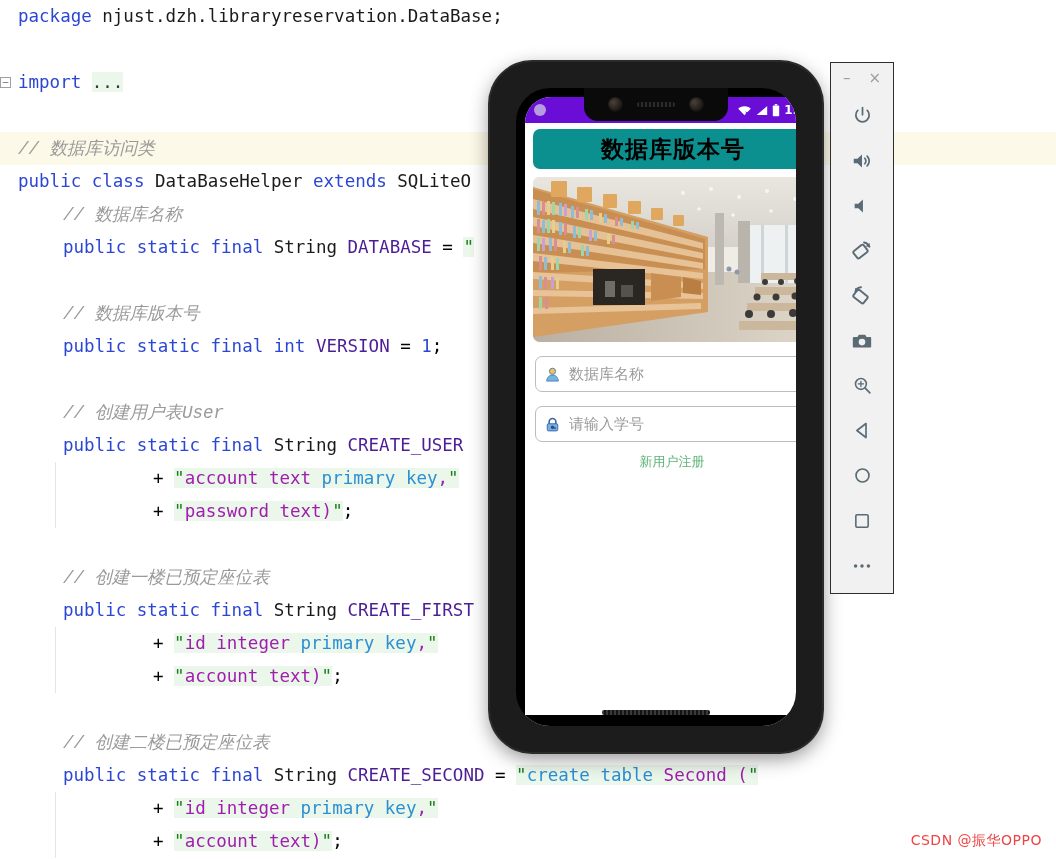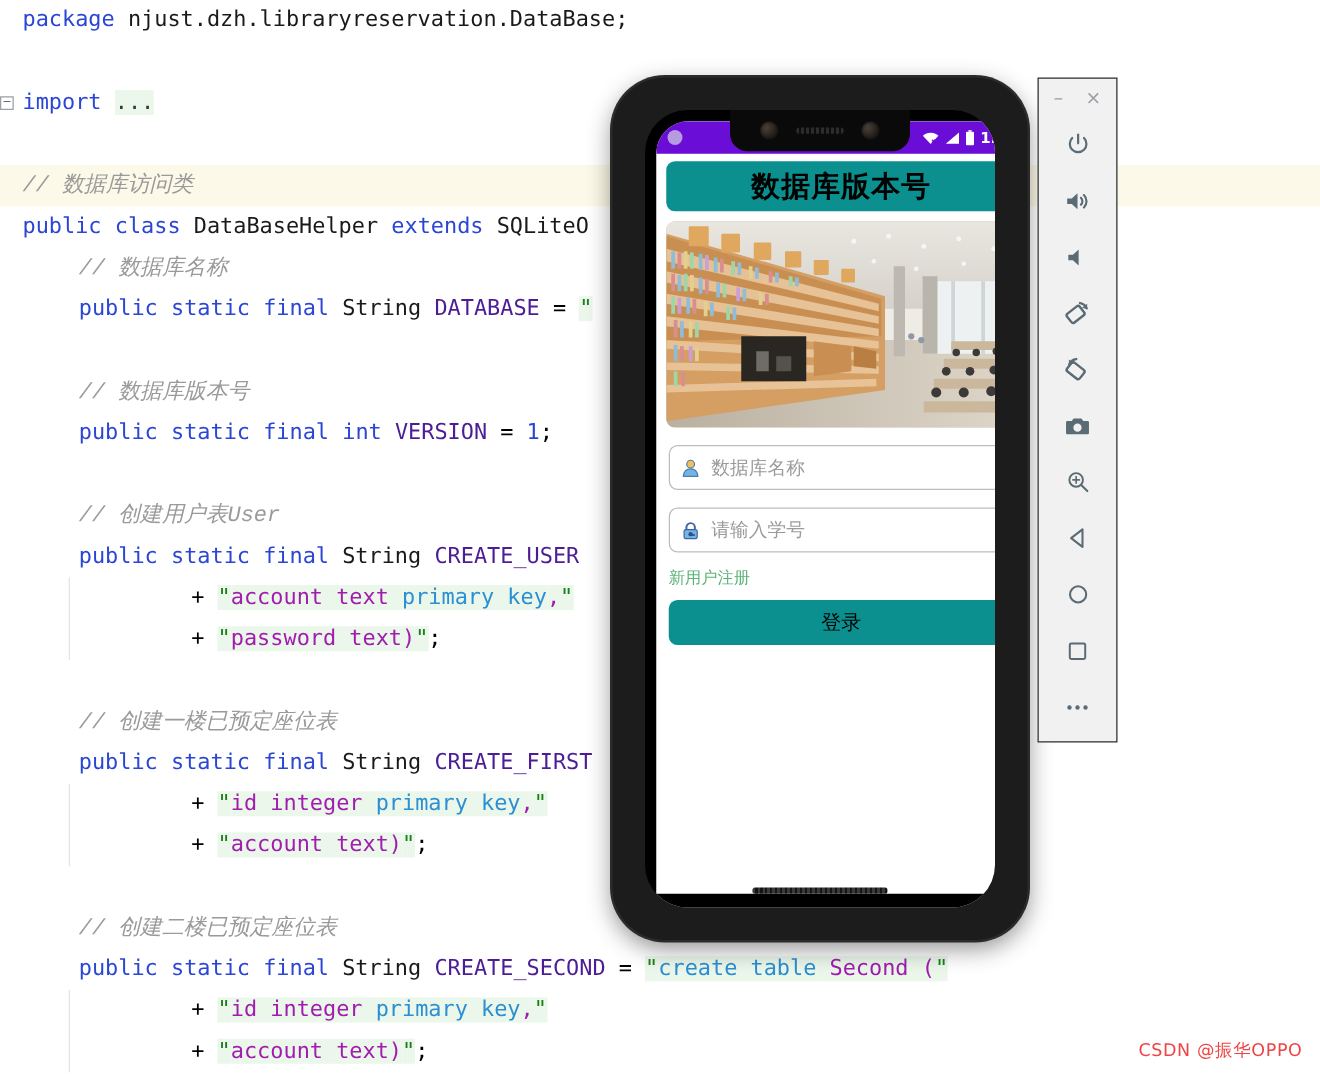--- a/index.html
+++ b/index.html
@@ -152,21 +152,21 @@
     background:#fff;
   }
   .field-row .ph {
     margin-left:9px;
     color:#9b9b9b;
     font-family:"DejaVu Sans","Liberation Sans",sans-serif;
     font-size:15px;
   }
   .reg-row {
     margin:9px 12px 0 10px;
-    text-align:left;
+    text-align:center;
   }
   .reg-row a {
     color:#5cb377;
     font-family:"DejaVu Sans","Liberation Sans",sans-serif;
     font-size:13px;
     text-decoration:none;
   }
   #login-btn {
     margin:9px 10px 0 10px;
     height:36px;
@@ -414,23 +414,20 @@
           <circle cx="8" cy="11" r="1.9" fill="#2e4f8e"></circle>
           <rect x="7.2" y="11" width="4.4" height="1.5" fill="#2e4f8e"></rect>
         </svg>
         <span class="ph">请输入学号</span>
       </div>
 
       <div class="reg-row">
         <a href="#">新用户注册</a>
       </div>
 
-      <div id="login-btn">
-        <span>登录</span>
-      </div>
 
       <div id="navbar">
         <svg width="16" height="16" viewBox="0 0 16 16">
           <path d="M11 2 L4 8 L11 14 Z" fill="#d6d6d6"></path>
         </svg>
         <svg width="16" height="16" viewBox="0 0 16 16">
           <circle cx="8" cy="8" r="6.2" fill="#bdbdbd" stroke="#8c8c8c" stroke-width="1.4"></circle>
         </svg>
         <svg width="14" height="14" viewBox="0 0 16 16">
           <rect x="2.5" y="2.5" width="11" height="11" fill="#bdbdbd"></rect>

